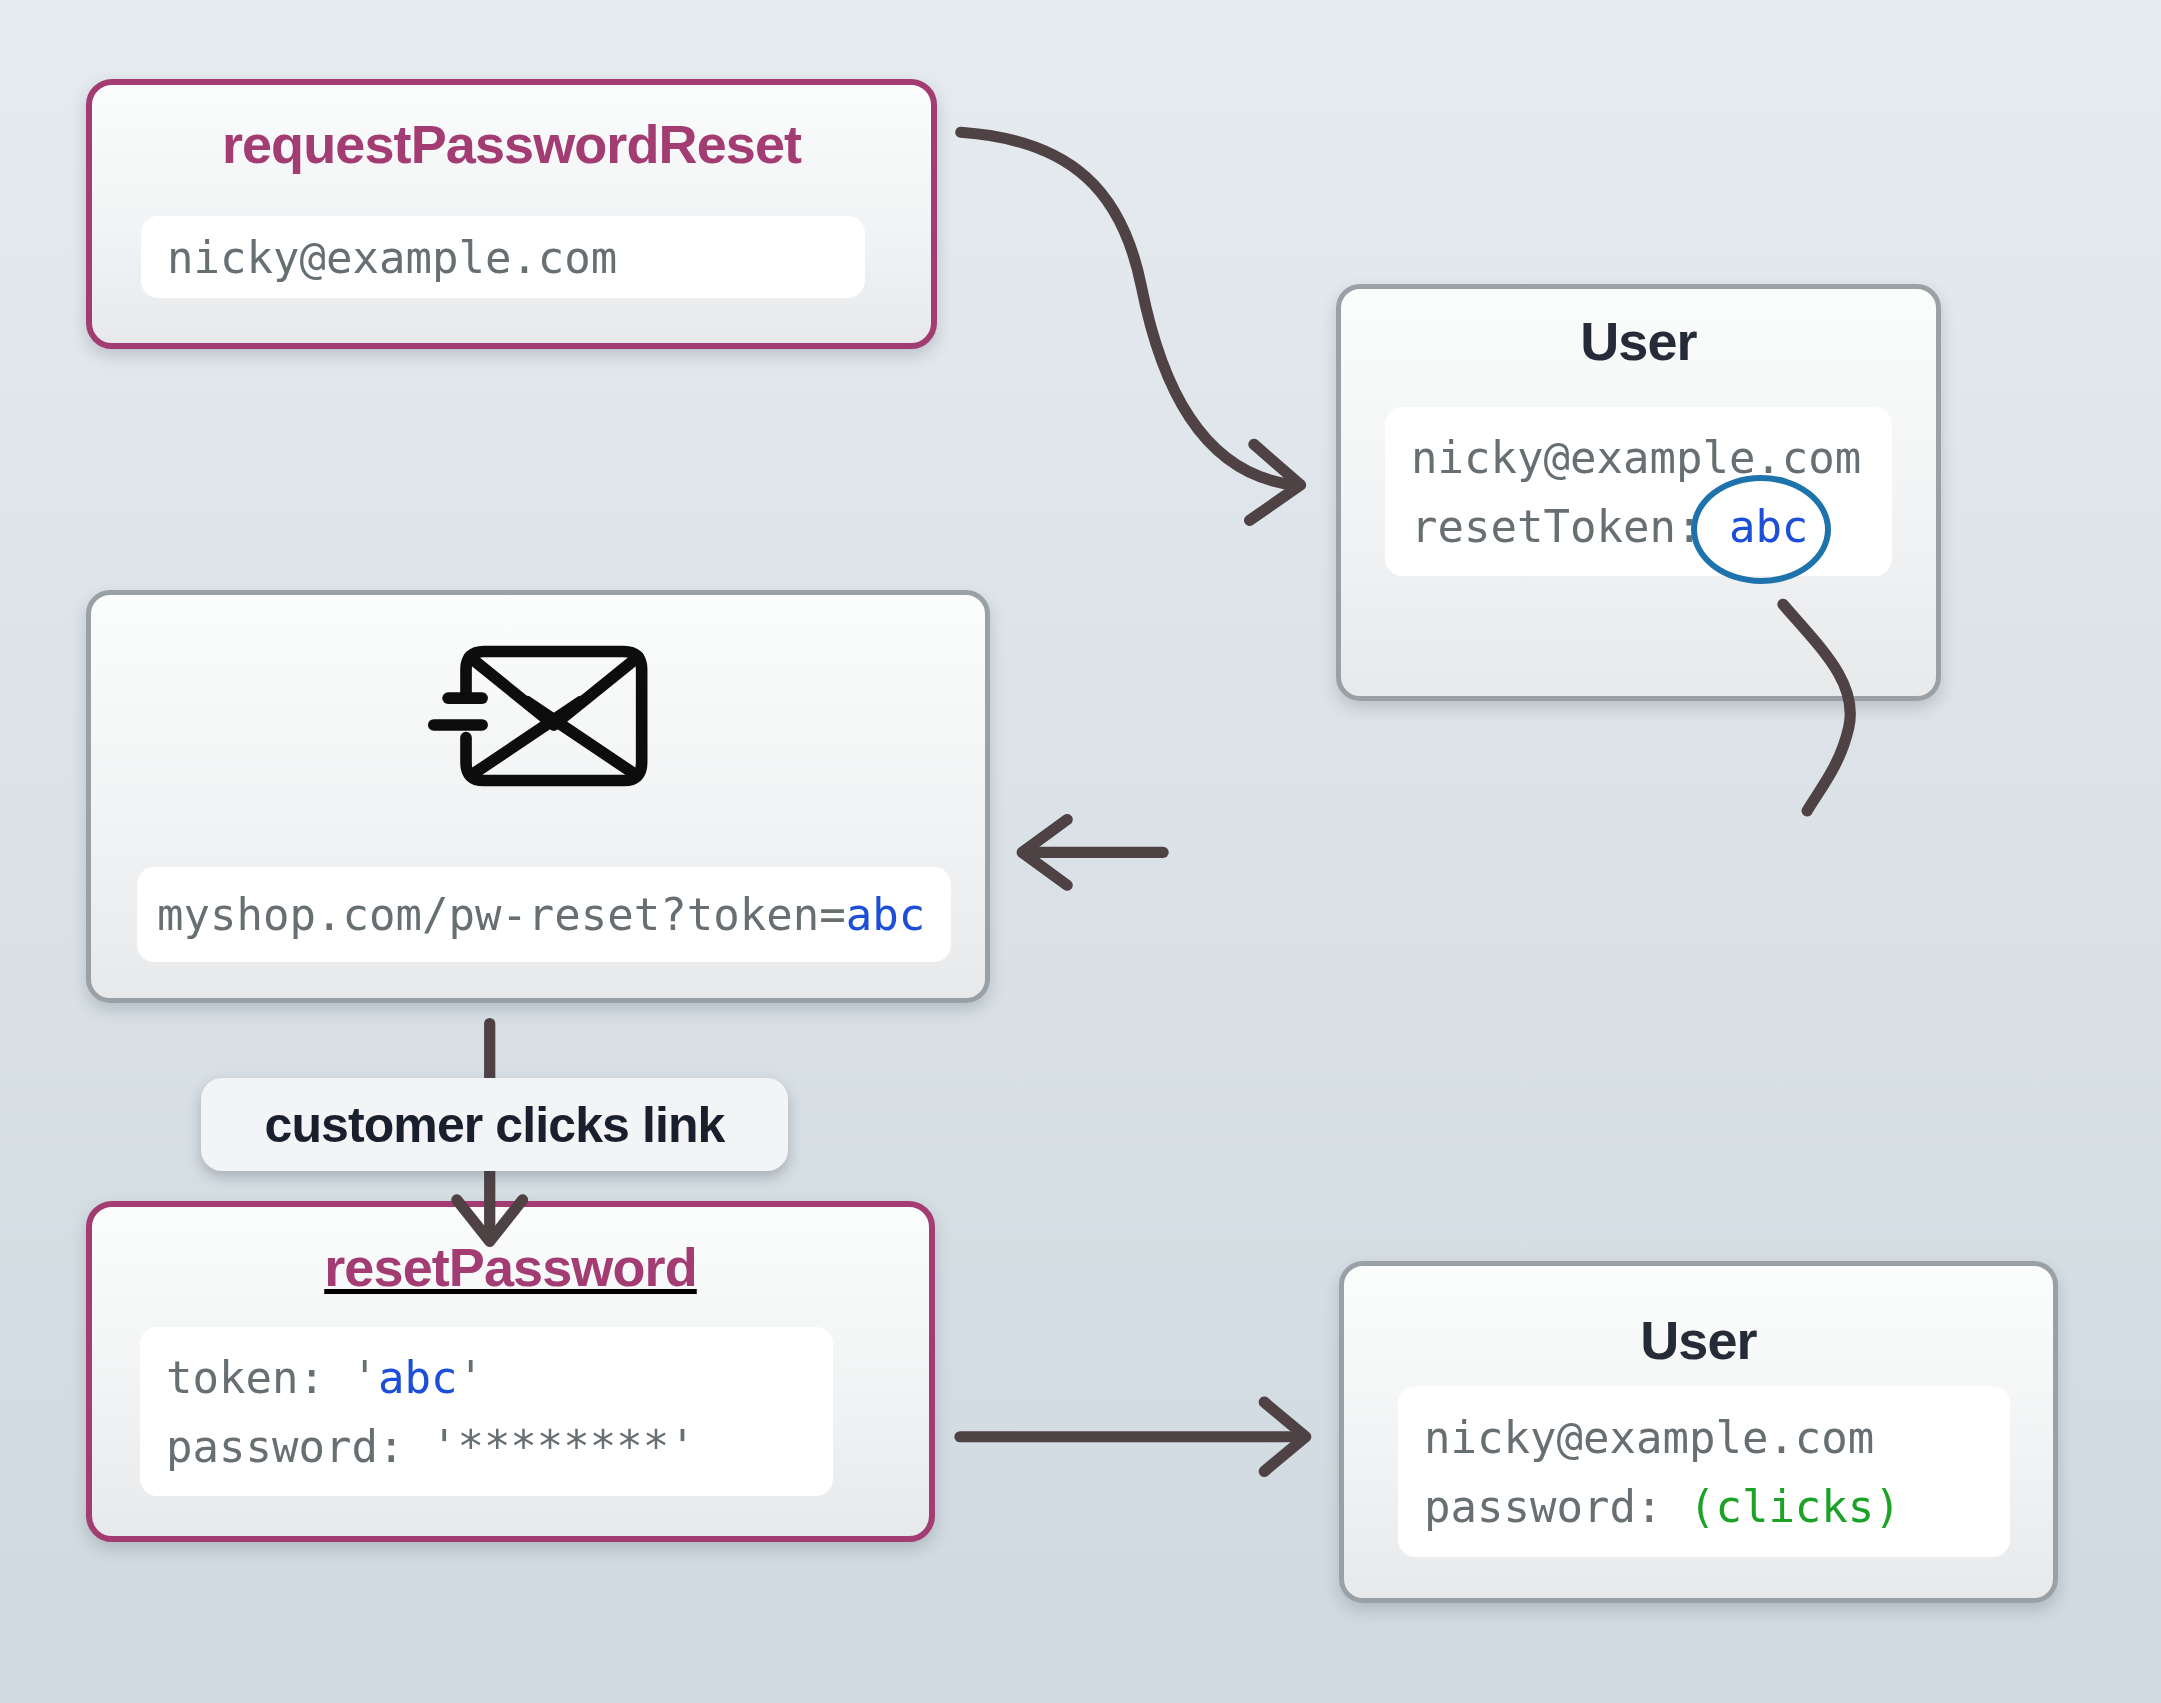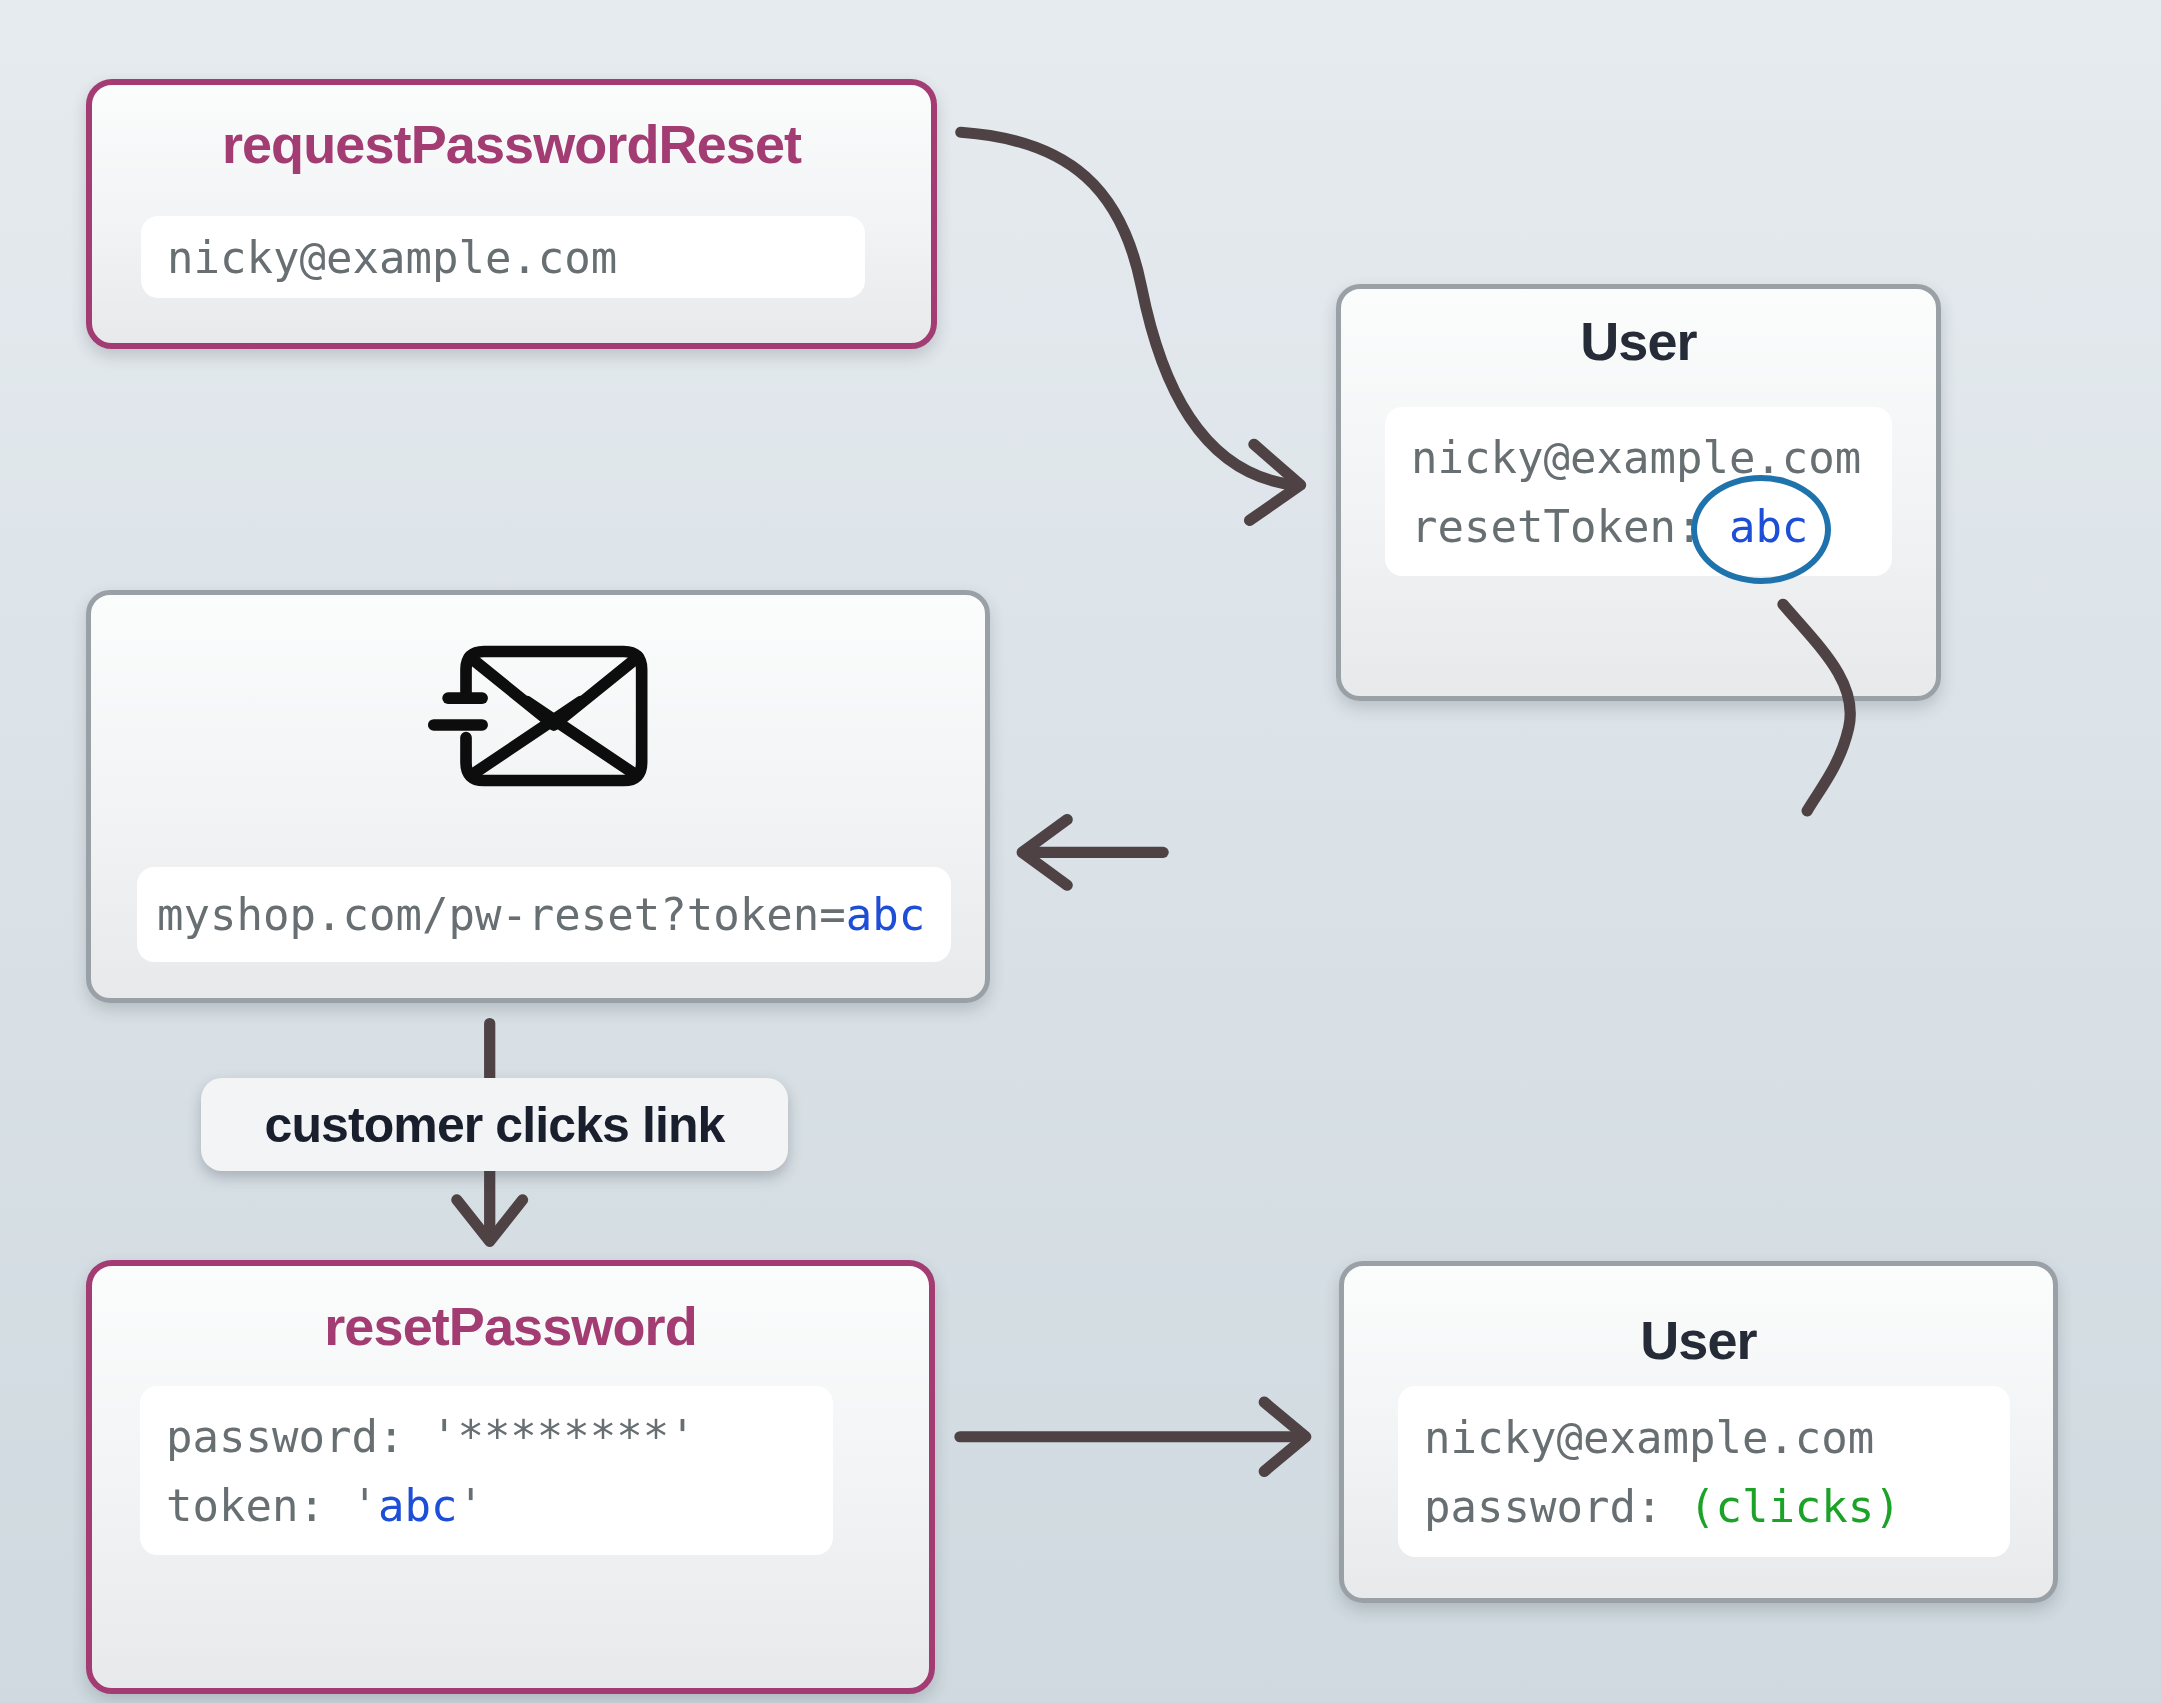--- a/index.html
+++ b/index.html
@@ -92,25 +92,25 @@
     <div class="chip" style="left:46px;top:272px;width:814px;height:95px;padding-left:20px;">
       <div class="line"><span>myshop.com/pw-reset?token=</span><span class="c-blue">abc</span></div>
     </div>
   </div>
 
 
   <div class="anno-label" style="left:201px;top:1078px;width:587px;height:93px;">
     <span>customer clicks link</span>
   </div>
 
-  <div class="node purple" style="left:86px;top:1260px;width:849px;height:434px;">
+  <div class="node purple" style="left:86px;top:1201px;width:849px;height:341px;text-decoration:underline;">
     <div class="node-title" style="margin-top:29px;">resetPassword</div>
     <div class="chip" style="left:48px;top:120px;width:693px;height:169px;">
+      <div class="line"><span>token: '</span><span class="c-blue">abc</span><span>'</span></div>
       <div class="line">password: '********'</div>
-      <div class="line"><span>token: '</span><span class="c-blue">abc</span><span>'</span></div>
     </div>
   </div>
 
   <div class="node gray" style="left:1339px;top:1261px;width:719px;height:342px;">
     <div class="node-title" style="margin-top:43px;">User</div>
     <div class="chip" style="left:54px;top:120px;width:612px;height:171px;">
       <div class="line">nicky@example.com</div>
       <div class="line"><span>password: </span><span class="c-green">(clicks)</span></div>
     </div>
   </div>

